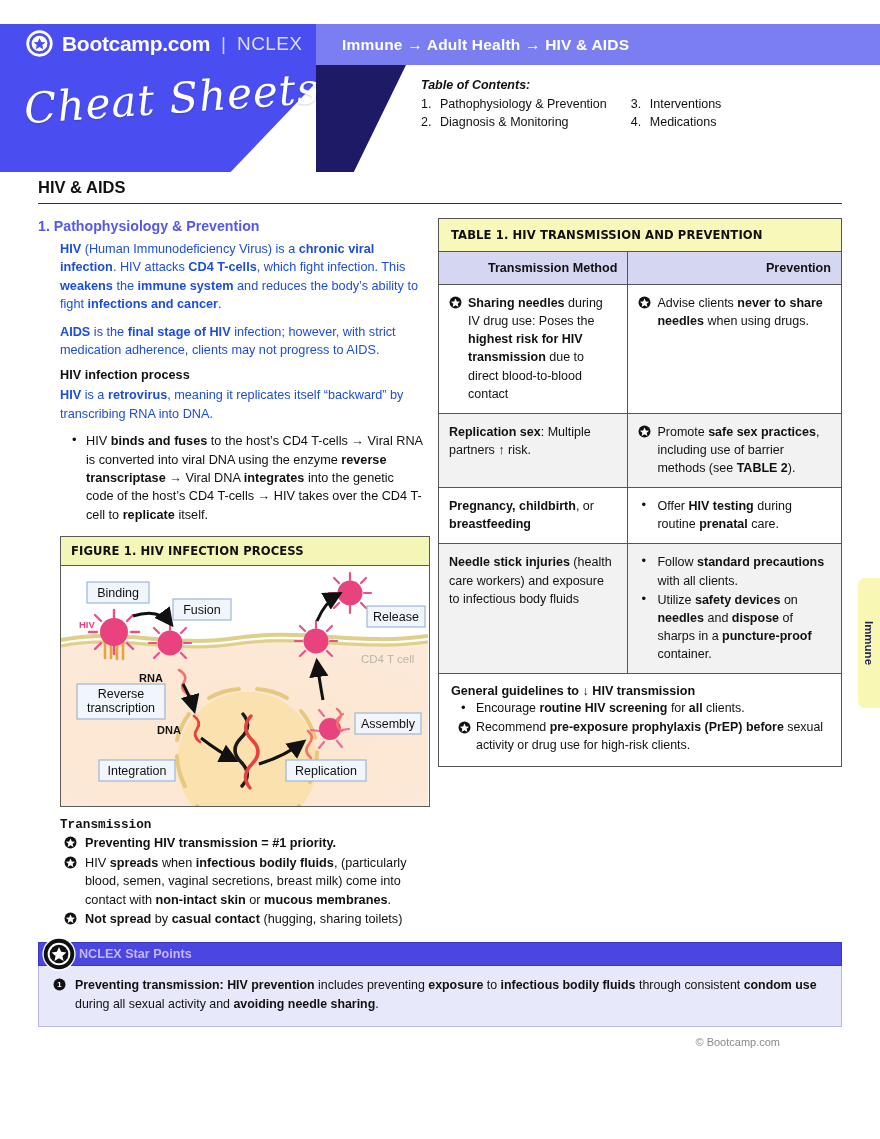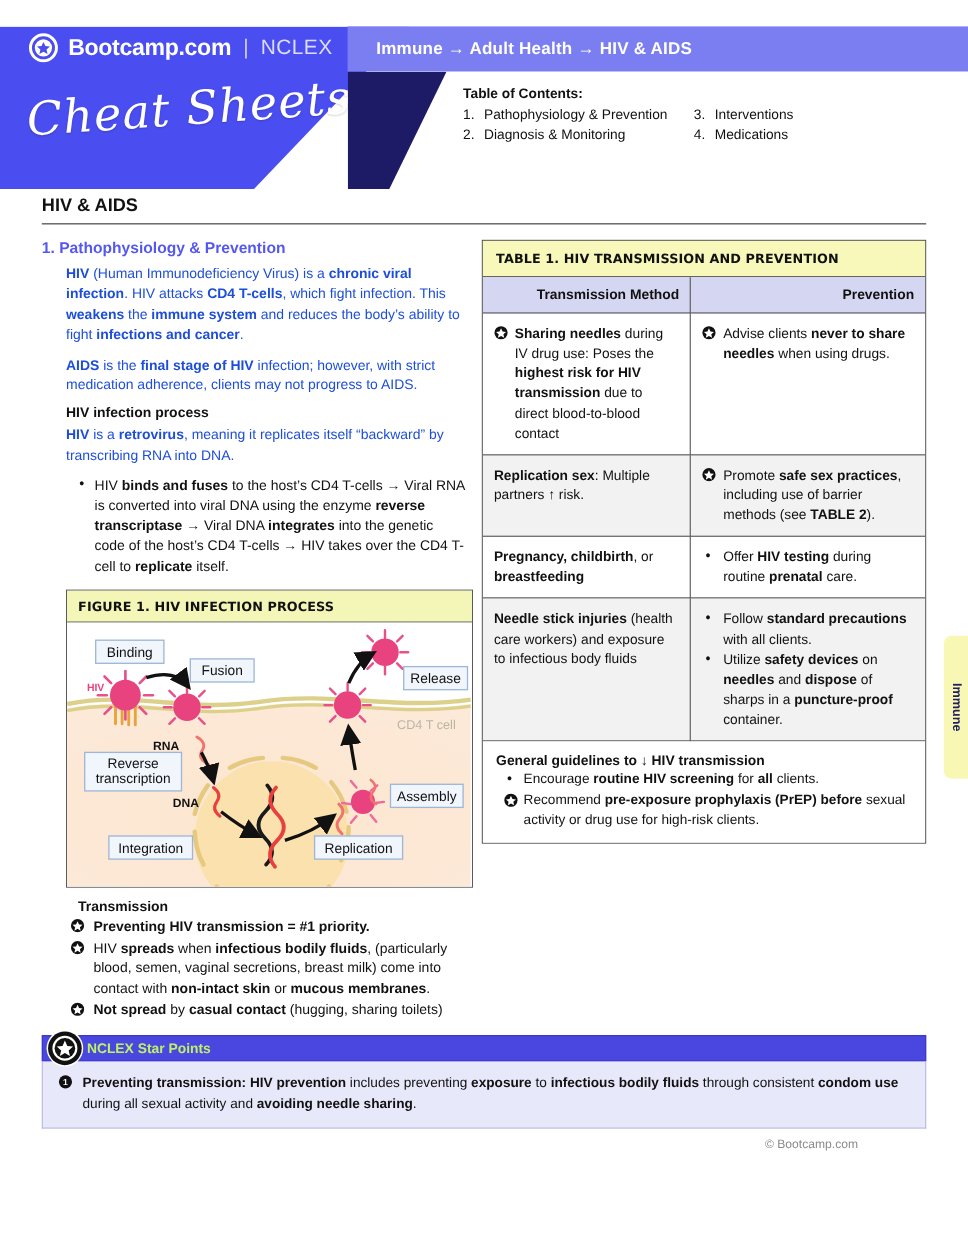--- a/index.html
+++ b/index.html
@@ -50,21 +50,21 @@
     position:absolute; left:24px; top:74px; z-index:5;
     color:#ffffff;
     font-family:"DejaVu Serif", serif;
     font-style:italic; font-size:42px; font-weight:400;
     letter-spacing:1px;
     transform: rotate(-4deg);
     text-shadow: 0 1px 2px rgba(0,0,0,.18);
   }
 
   .toc { position:absolute; left:421px; top:78px; z-index:6; }
-  .toc-title { font-size:12.5px; font-weight:bold; color:#111; margin-bottom:5px; }
+  .toc-title { font-size:12.5px; font-weight:bold; color:#111; margin-bottom:5px;font-style:italic; }
   .toc-grid { display:flex; gap:24px; }
   .toc-col { display:flex; flex-direction:column; gap:4px; }
   .toc-item { font-size:12.5px; color:#111; display:flex; gap:6px; }
   .toc-num { min-width:13px; font-weight:400; }
 
   
   .page { position:absolute; left:0; top:172px; width:880px; }
 
   .title-row { margin:6px 38px 0 38px; }
   .page-title { font-size:16.5px; font-weight:bold; color:#111; padding-bottom:6px; }
@@ -94,21 +94,21 @@
   
   ul.star { margin:0 0 0 26px; padding:0; list-style:none; }
   ul.star > li {
     position:relative; padding-left:21px; font-size:12.7px; line-height:1.46;
     margin-bottom:1px;
   }
   .sbul {
     position:absolute; left:0; top:2px; width:13px; height:13px;
   }
 
-  .trans-head { font-size:12.7px; font-weight:bold; margin:6px 0 2px 33px; }
+  .trans-head { font-size:12.7px; font-weight:bold; margin:6px 0 2px 22px;font-family:Liberation Mono, monospace; }
 
   
   .figure {
     margin:12px 0 10px 22px; width:370px;
     border:1.4px solid #5a5a5a; background:#fff;
   }
   .fig-cap {
     background:#f4f6b8; border-bottom:1.4px solid #5a5a5a;
     padding:7px 10px; font-size:11.6px; font-weight:bold; letter-spacing:.1px;
     font-family:"DejaVu Sans", sans-serif;
@@ -163,21 +163,21 @@
   .side-tab span {
     position:absolute; left:50%; top:50%;
     transform:translate(-50%,-50%) rotate(90deg);
     white-space:nowrap; font-size:11.5px; font-weight:bold; color:#22215e;
   }
 
   
   .nclex-wrap { position:relative; margin:12px 38px 0 38px; }
   .nclex-bar {
     background:#4a46e0; border:1.2px solid #3b37c4;
-    padding:4px 10px 4px 40px; color:#bef264; font-size:12.6px; font-weight:bold;
+    padding:4px 10px 4px 40px; color:#c4b5fd; font-size:12.6px; font-weight:bold;
   }
   .nclex-body {
     background:#e8e8fb; border:1.2px solid #b9b9e6; border-top:none;
     padding:10px 14px 12px 14px;
   }
   .nclex-item {
     position:relative; padding-left:22px; font-size:12.4px; line-height:1.55;
   }
   .nbul { position:absolute; left:0; top:2px; width:13px; height:13px; }
   .nclex-badge { position:absolute; left:3px; top:-6px; width:36px; height:36px; z-index:3; }

